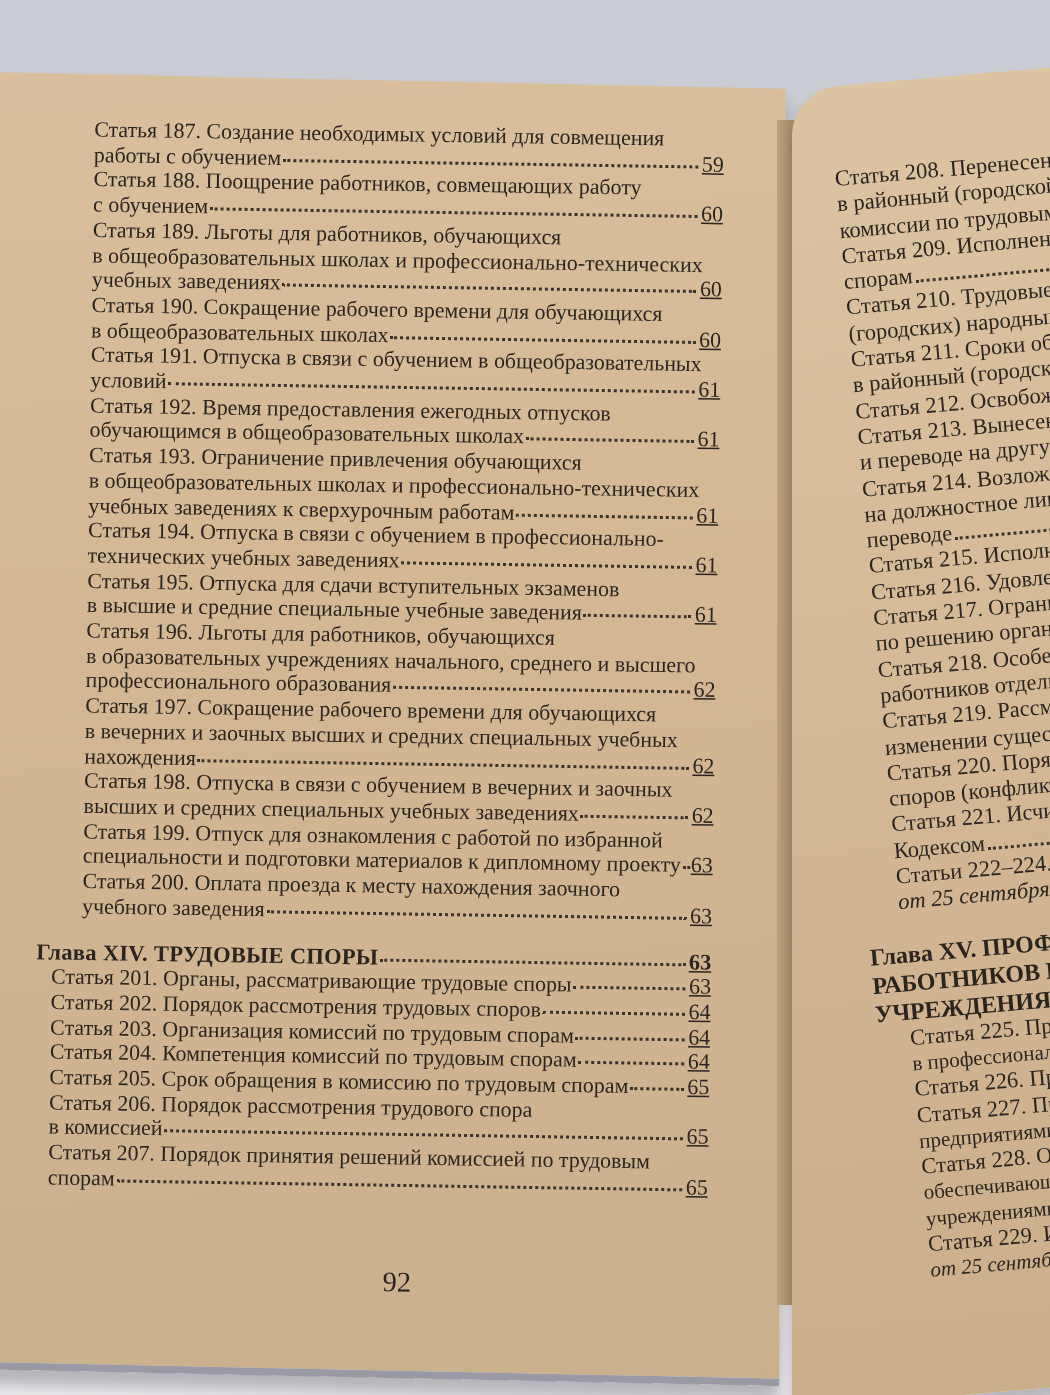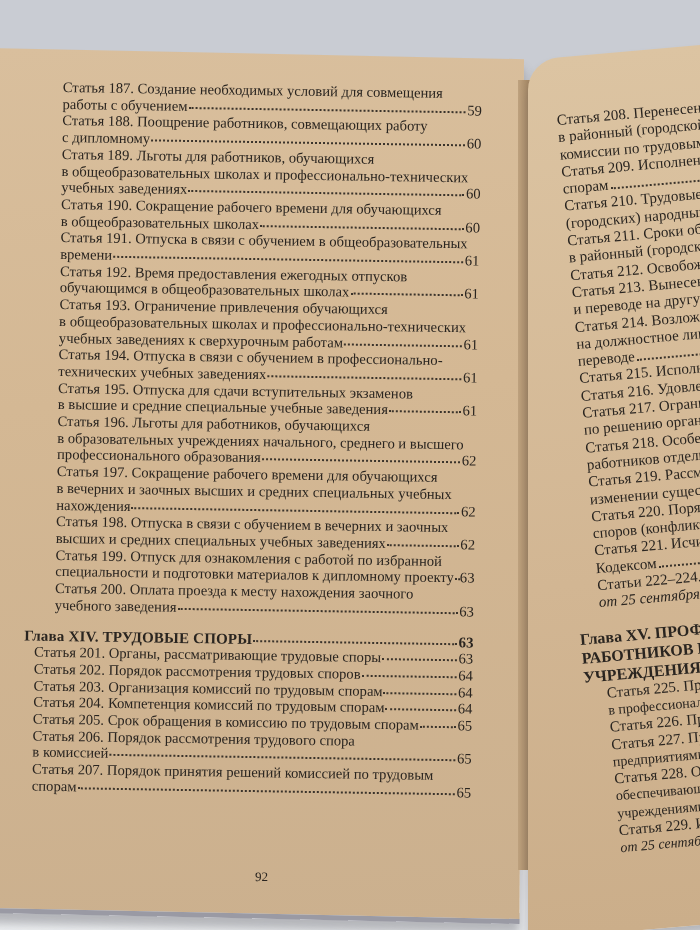--- a/index.html
+++ b/index.html
@@ -39,31 +39,30 @@
     transform:rotate(0.9deg); transform-origin:left top;
     font-size:14.6px; line-height:16.7px;
   }
   .entry { position:relative; }
   .line { display:flex; align-items:baseline; white-space:nowrap; }
   .line .t { flex:0 0 auto; }
   .dots {
     flex:1 1 auto; overflow:hidden; margin:0 1px;
     border-bottom:2px dotted #3a332b; height:0; position:relative; top:-2px;
   }
-  .pg { flex:0 0 auto; width:16px; text-align:center; }
+  .pg { flex:0 0 auto; width:16px; text-align:right;text-decoration:underline; }
   .chapter {
     font-family:"Liberation Serif",serif; font-weight:bold; font-size:15px;
     margin-top:14px; margin-left:-30px;
   }
   .chapter .t { letter-spacing:0.2px; }
   .sub { margin-left:-20px; }
   .pagenum {
-    position:absolute; left:255px; top:845px; font-size:13px;
+    position:absolute; left:255px; top:845px; font-size:19px;
     transform:rotate(0.6deg);
-    margin-top:24px;
   }
   .toc-right {
     position:absolute; left:556px; top:112px; width:250px;
     transform:rotate(-5deg); transform-origin:left top;
     font-size:15px; line-height:17.3px; white-space:nowrap;
   }
   .toc-right .r { white-space:nowrap; }
   .toc-right .small { font-size:14px; }
   .toc-right .dotted::after {
     content:""; display:inline-block; width:120px; border-bottom:2px dotted #3a332b; margin-left:2px;
@@ -92,21 +91,21 @@
           <span class="t">работы с обучением</span>
           <span class="dots"></span>
           <span class="pg">59</span>
         </div>
       </div>
       <div class="entry">
         <div class="line">
           <span class="t">Статья 188. Поощрение работников, совмещающих работу</span>
         </div>
         <div class="line">
-          <span class="t">с дипломному</span>
+          <span class="t">с обучением</span>
           <span class="dots"></span>
           <span class="pg">60</span>
         </div>
       </div>
       <div class="entry">
         <div class="line">
           <span class="t">Статья 189. Льготы для работников, обучающихся</span>
         </div>
         <div class="line">
           <span class="t">в общеобразовательных школах и профессионально-технических</span>
@@ -125,21 +124,21 @@
           <span class="t">в общеобразовательных школах</span>
           <span class="dots"></span>
           <span class="pg">60</span>
         </div>
       </div>
       <div class="entry">
         <div class="line">
           <span class="t">Статья 191. Отпуска в связи с обучением в общеобразовательных</span>
         </div>
         <div class="line">
-          <span class="t">времени</span>
+          <span class="t">условий</span>
           <span class="dots"></span>
           <span class="pg">61</span>
         </div>
       </div>
       <div class="entry">
         <div class="line">
           <span class="t">Статья 192. Время предоставления ежегодных отпусков</span>
         </div>
         <div class="line">
           <span class="t">обучающимся в общеобразовательных школах</span>

